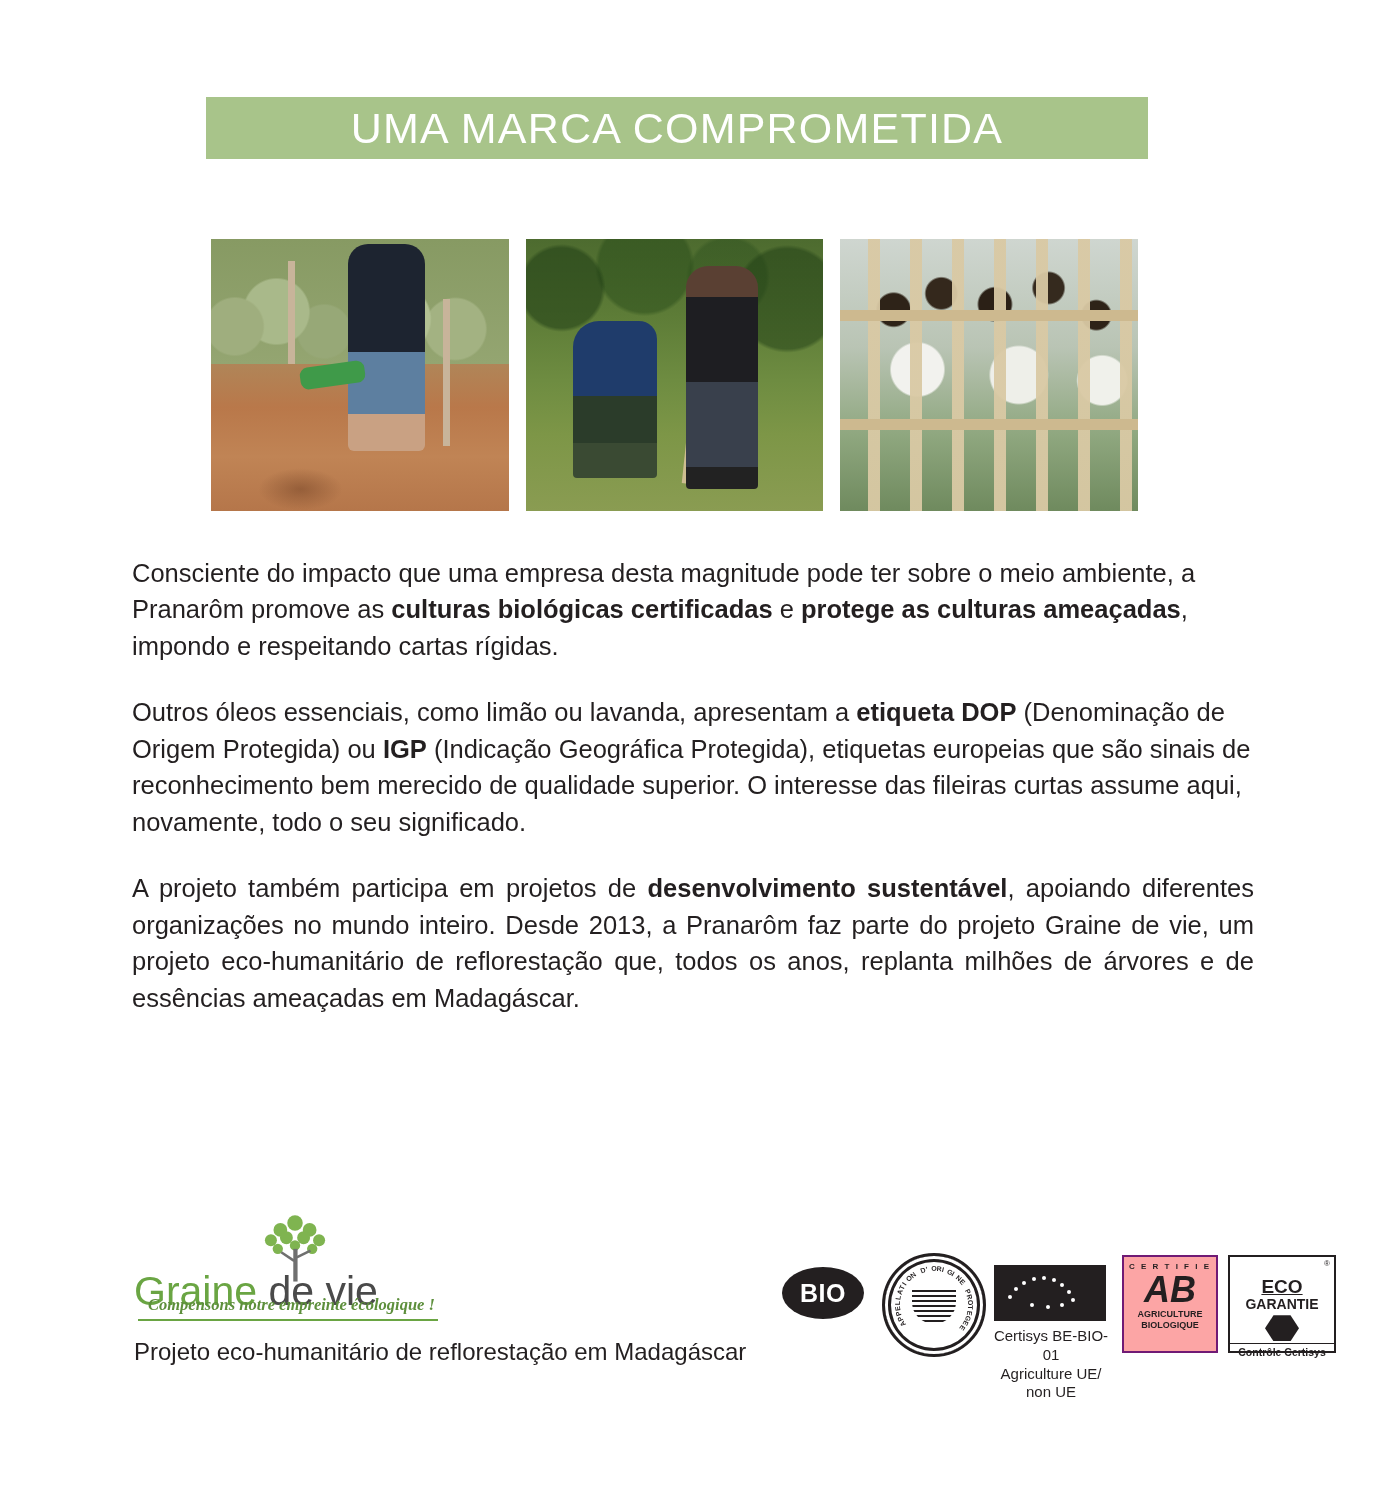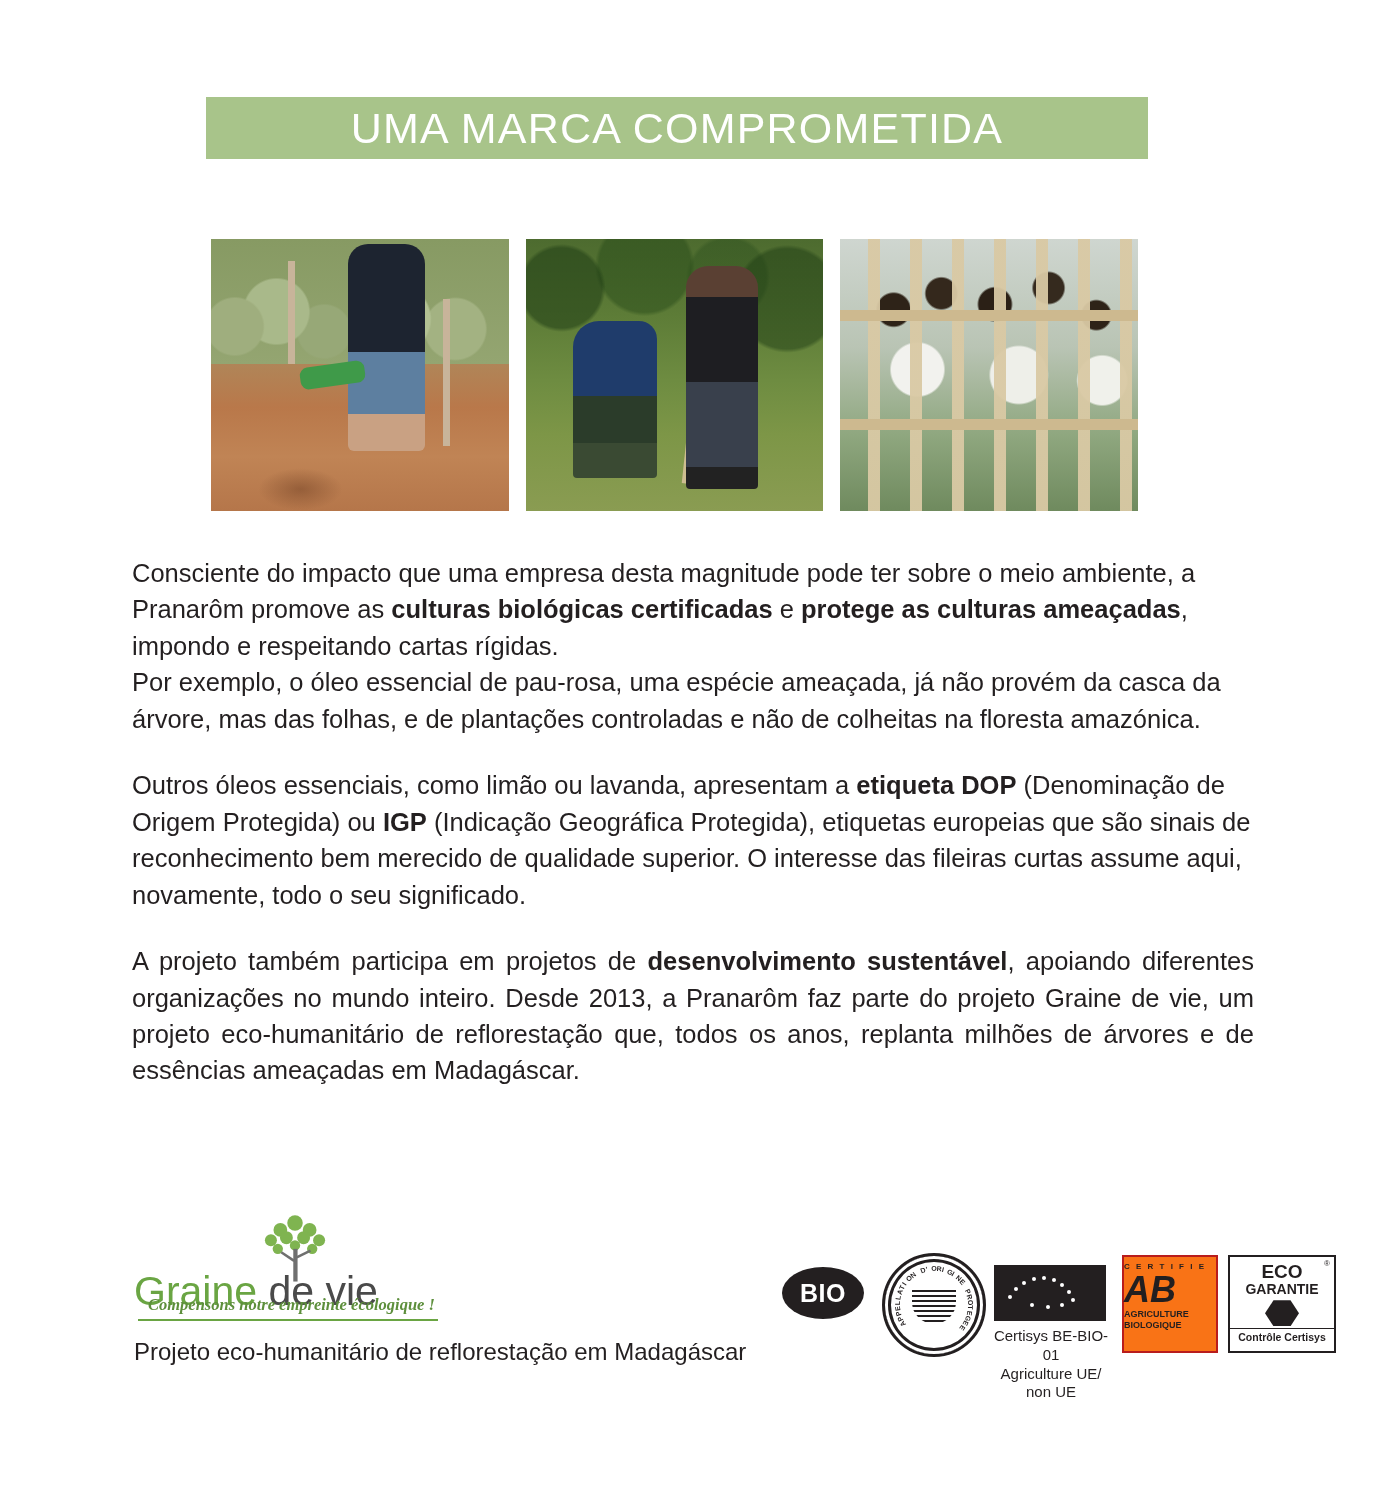--- a/index.html
+++ b/index.html
@@ -350,23 +350,24 @@
     line-height: 1.25;
     color: #231f20;
   }
 
   
   .cert-ab {
     left: 340px;
     top: 12px;
     width: 92px;
     height: 94px;
-    border: 2px solid #b91c1c;
-    background: #f97316;
-    position: absolute;
+    border: 2px solid #701a75;
+    background: #fca5a5;
+    position: absolute;
+    text-align: center;
   }
   .cert-ab .certifie {
     margin-top: 5px;
     font-size: 8px;
     letter-spacing: 2px;
     font-weight: 700;
   }
   .cert-ab .ab {
     font-size: 36px;
     font-weight: 700;
@@ -387,21 +388,22 @@
     height: 94px;
     border: 2px solid #231f20;
     background: #ffffff;
     position: absolute;
     text-align: center;
   }
   .cert-eco .eco {
     font-size: 19px;
     font-weight: 700;
     line-height: 1.05;
-    margin-top: 5px;
+    margin-top: 20px;
+    text-decoration: underline;
   }
   .cert-eco .gar {
     font-size: 14px;
     font-weight: 700;
     line-height: 1.1;
   }
   .cert-eco .hex {
     width: 34px;
     height: 26px;
     margin: 3px auto 2px;
@@ -444,21 +446,20 @@
     <div class="fence"></div>
     <div class="fence-rail rail-1"></div>
     <div class="fence-rail rail-2"></div>
   </div>
 </div>
 
 <div class="body-copy">
 
   <p><span>Consciente do impacto que uma empresa desta magnitude pode ter sobre o meio ambiente, a Pranarôm promove as </span><b>culturas biológicas certificadas</b><span> e </span><b>protege as culturas ameaçadas</b><span>, impondo e respeitando cartas rígidas.</span></p>
 
-  <p>Por exemplo, o óleo essencial de pau-rosa, uma espécie ameaçada, já não provém da casca da árvore, mas das folhas, e de plantações controladas e não de colheitas na floresta amazónica.</p>
 
   <div class="para-gap"></div>
 
   <p><span>Outros óleos essenciais, como limão ou lavanda, apresentam a </span><b>etiqueta DOP</b><span> (Denominação de Origem Protegida) ou </span><b>IGP</b><span> (Indicação Geográfica Protegida), etiquetas europeias que são sinais de reconhecimento bem merecido de qualidade superior. O interesse das fileiras curtas assume aqui, novamente, todo o seu significado.</span></p>
 
   <div class="para-gap"></div>
 
   <p class="justify"><span>A projeto também participa em projetos de </span><b>desenvolvimento sustentável</b><span>, apoiando diferentes organizações no mundo inteiro. Desde 2013, a Pranarôm faz parte do projeto Graine de vie, um projeto eco-humanitário de reflorestação que, todos os anos, replanta milhões de árvores e de essências ameaçadas em Madagáscar.</span></p>
 
 </div>

